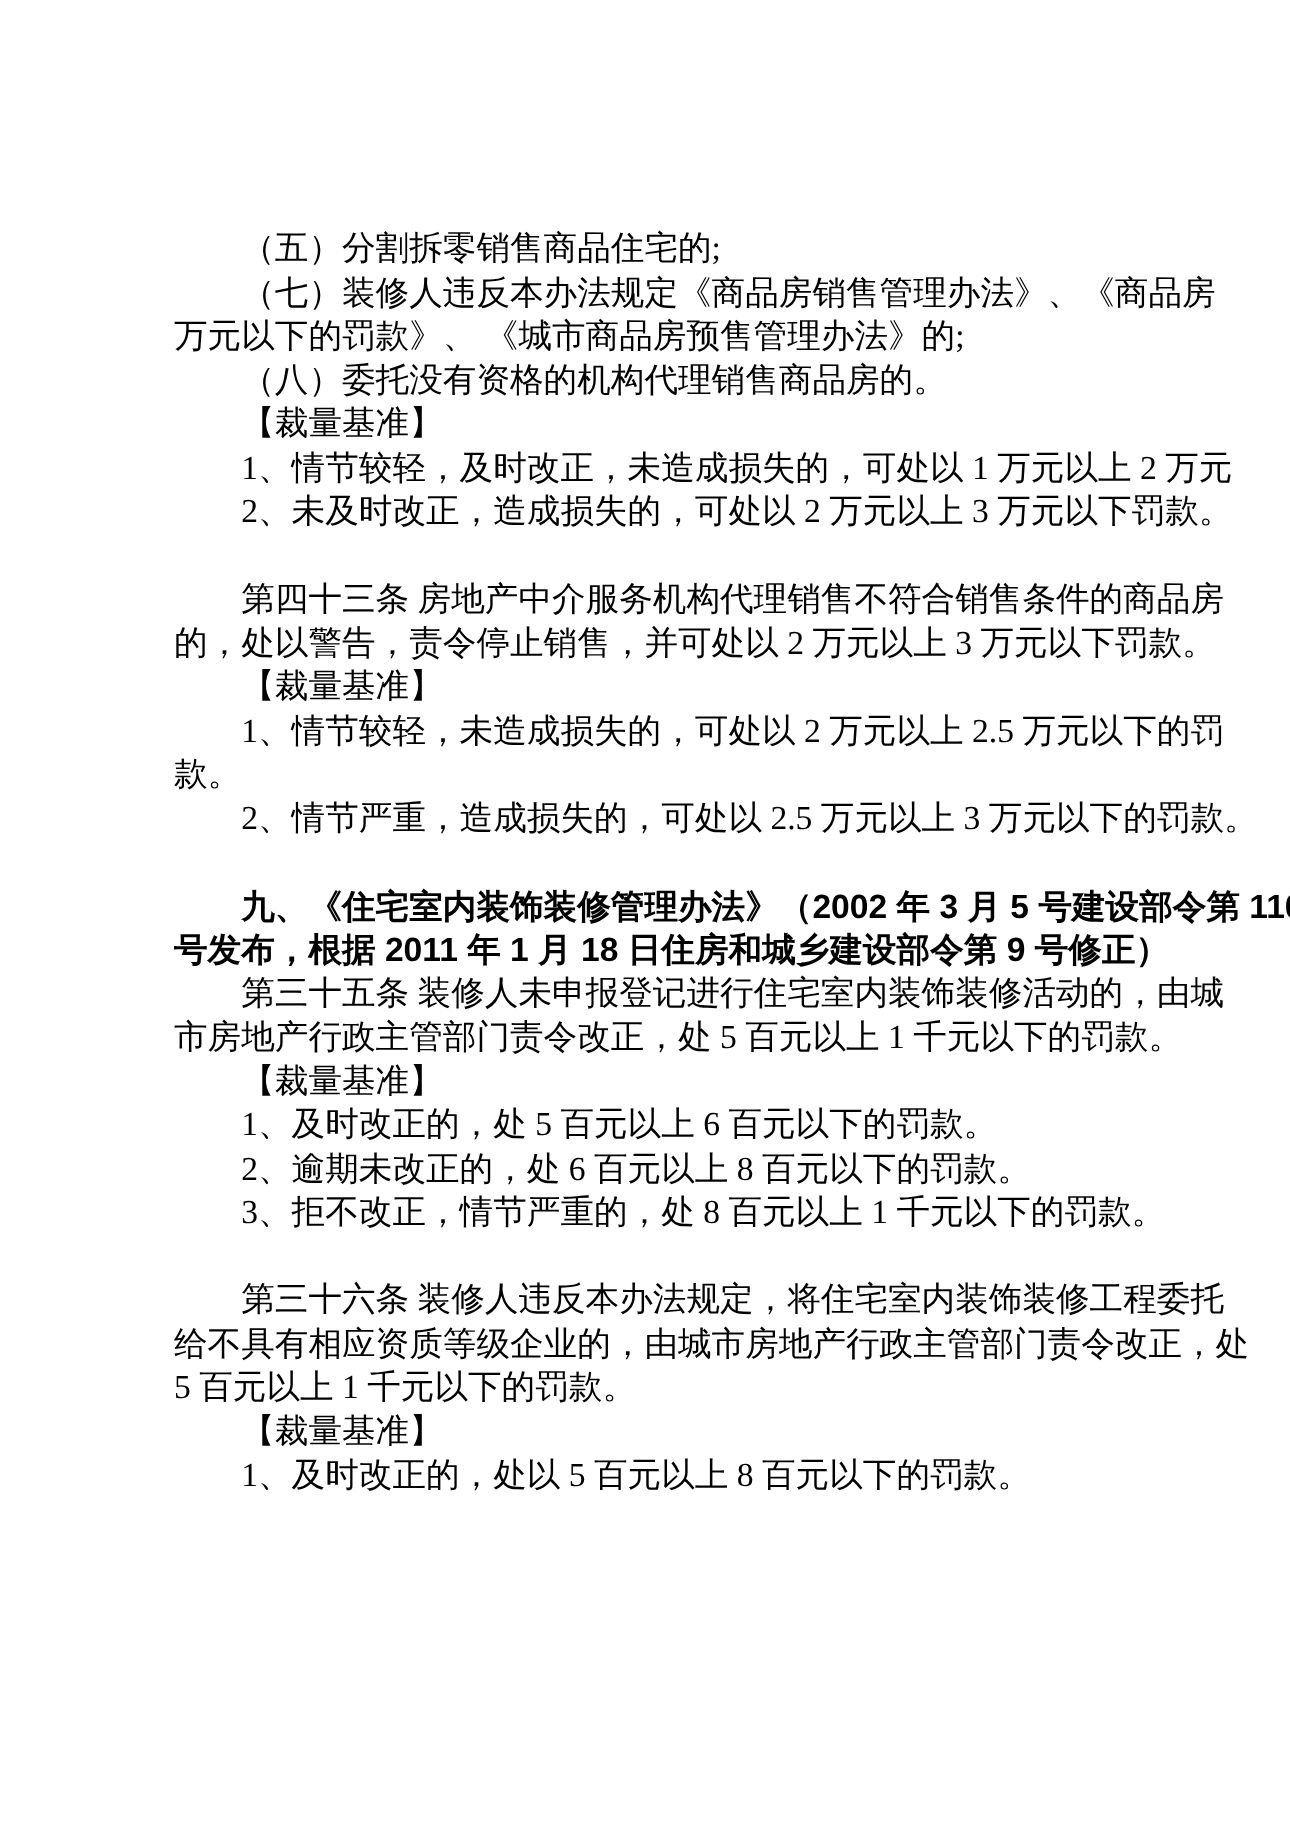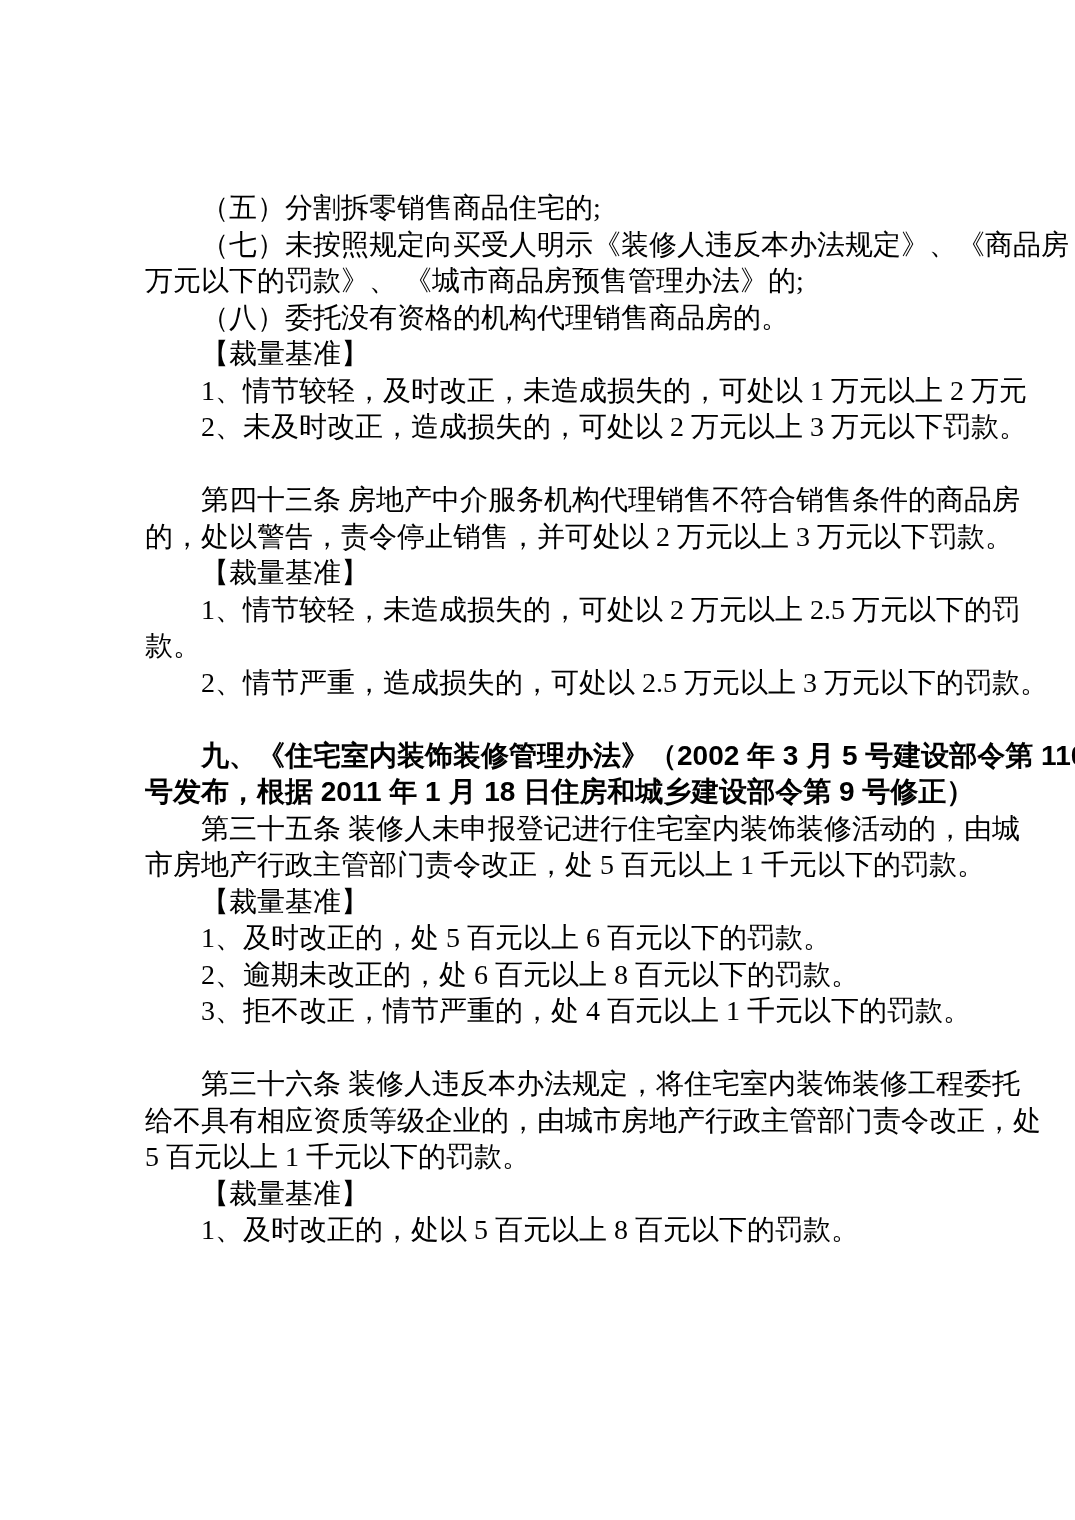--- a/index.html
+++ b/index.html
@@ -45,42 +45,42 @@
     font-family: "Liberation Serif", serif;
     color: #14532d;
   }
 </style>
 </head>
 <body>
 
 <div class="page">
   <div class="body-text">
       <div class="line indent">（五）分割拆零销售商品住宅的;</div>
-      <div class="line indent">（七）未按照规定向买受人明示《装修人违反本办法规定》、《商品房</div>
+      <div class="line indent">（七）装修人违反本办法规定《商品房销售管理办法》、《商品房</div>
       <div class="line">万元以下的罚款》、 《城市商品房预售管理办法》的;</div>
       <div class="line indent">（八）委托没有资格的机构代理销售商品房的。</div>
       <div class="line indent">【裁量基准】</div>
       <div class="line indent">1、情节较轻，及时改正，未造成损失的，可处以 1 万元以上 2 万元</div>
       <div class="line indent">2、未及时改正，造成损失的，可处以 2 万元以上 3 万元以下罚款。</div>
       <div class="line blank"></div>
       <div class="line indent">第四十三条 房地产中介服务机构代理销售不符合销售条件的商品房</div>
       <div class="line">的，处以警告，责令停止销售，并可处以 2 万元以上 3 万元以下罚款。</div>
       <div class="line indent">【裁量基准】</div>
       <div class="line indent">1、情节较轻，未造成损失的，可处以 2 万元以上 2.5 万元以下的罚</div>
       <div class="line">款。</div>
       <div class="line indent">2、情节严重，造成损失的，可处以 2.5 万元以上 3 万元以下的罚款。</div>
       <div class="line blank"></div>
       <div class="line indent bold">九、《住宅室内装饰装修管理办法》（2002 年 3 月 5 号建设部令第 110</div>
       <div class="line bold">号发布，根据 2011 年 1 月 18 日住房和城乡建设部令第 9 号修正）</div>
       <div class="line indent">第三十五条 装修人未申报登记进行住宅室内装饰装修活动的，由城</div>
       <div class="line">市房地产行政主管部门责令改正，处 5 百元以上 1 千元以下的罚款。</div>
       <div class="line indent">【裁量基准】</div>
       <div class="line indent">1、及时改正的，处 5 百元以上 6 百元以下的罚款。</div>
       <div class="line indent">2、逾期未改正的，处 6 百元以上 8 百元以下的罚款。</div>
-      <div class="line indent">3、拒不改正，情节严重的，处 4 百元以上 1 千元以下的罚款。</div>
+      <div class="line indent">3、拒不改正，情节严重的，处 8 百元以上 1 千元以下的罚款。</div>
       <div class="line blank"></div>
       <div class="line indent">第三十六条 装修人违反本办法规定，将住宅室内装饰装修工程委托</div>
       <div class="line">给不具有相应资质等级企业的，由城市房地产行政主管部门责令改正，处</div>
       <div class="line">5 百元以上 1 千元以下的罚款。</div>
       <div class="line indent">【裁量基准】</div>
       <div class="line indent">1、及时改正的，处以 5 百元以上 8 百元以下的罚款。</div>
     </div>
   <div class="page-number">-15-</div>
 </div>
 

